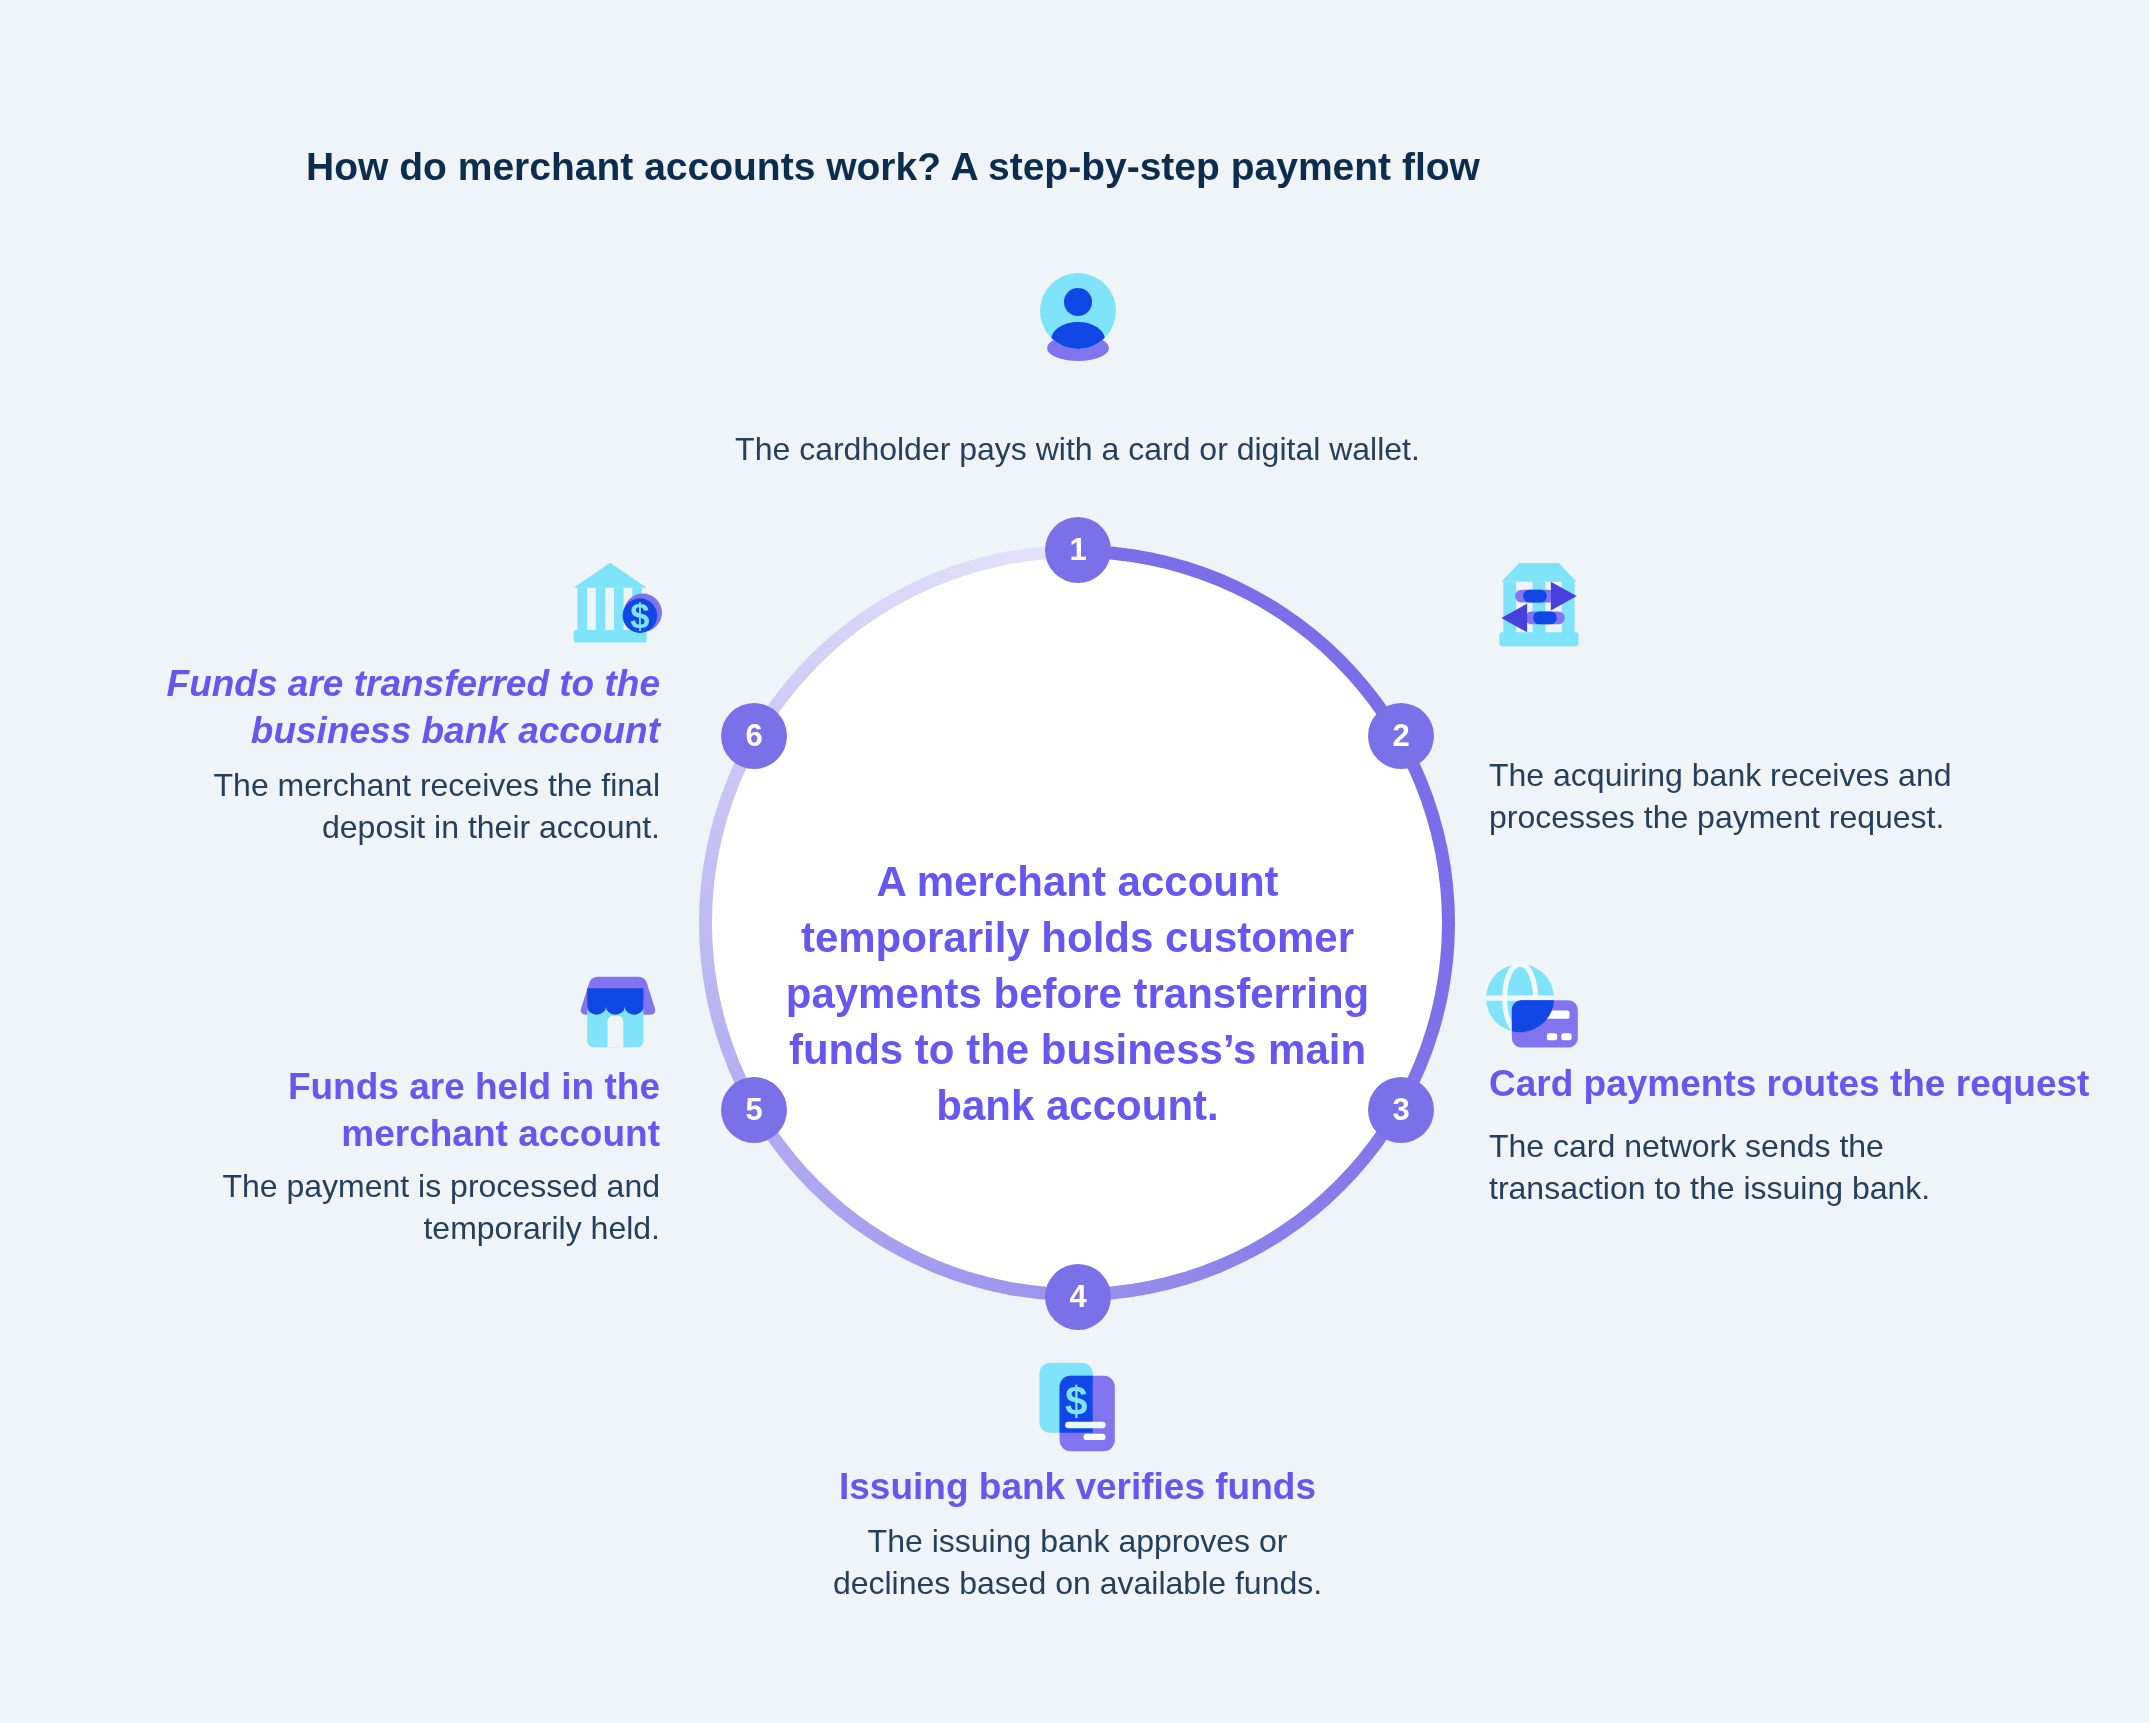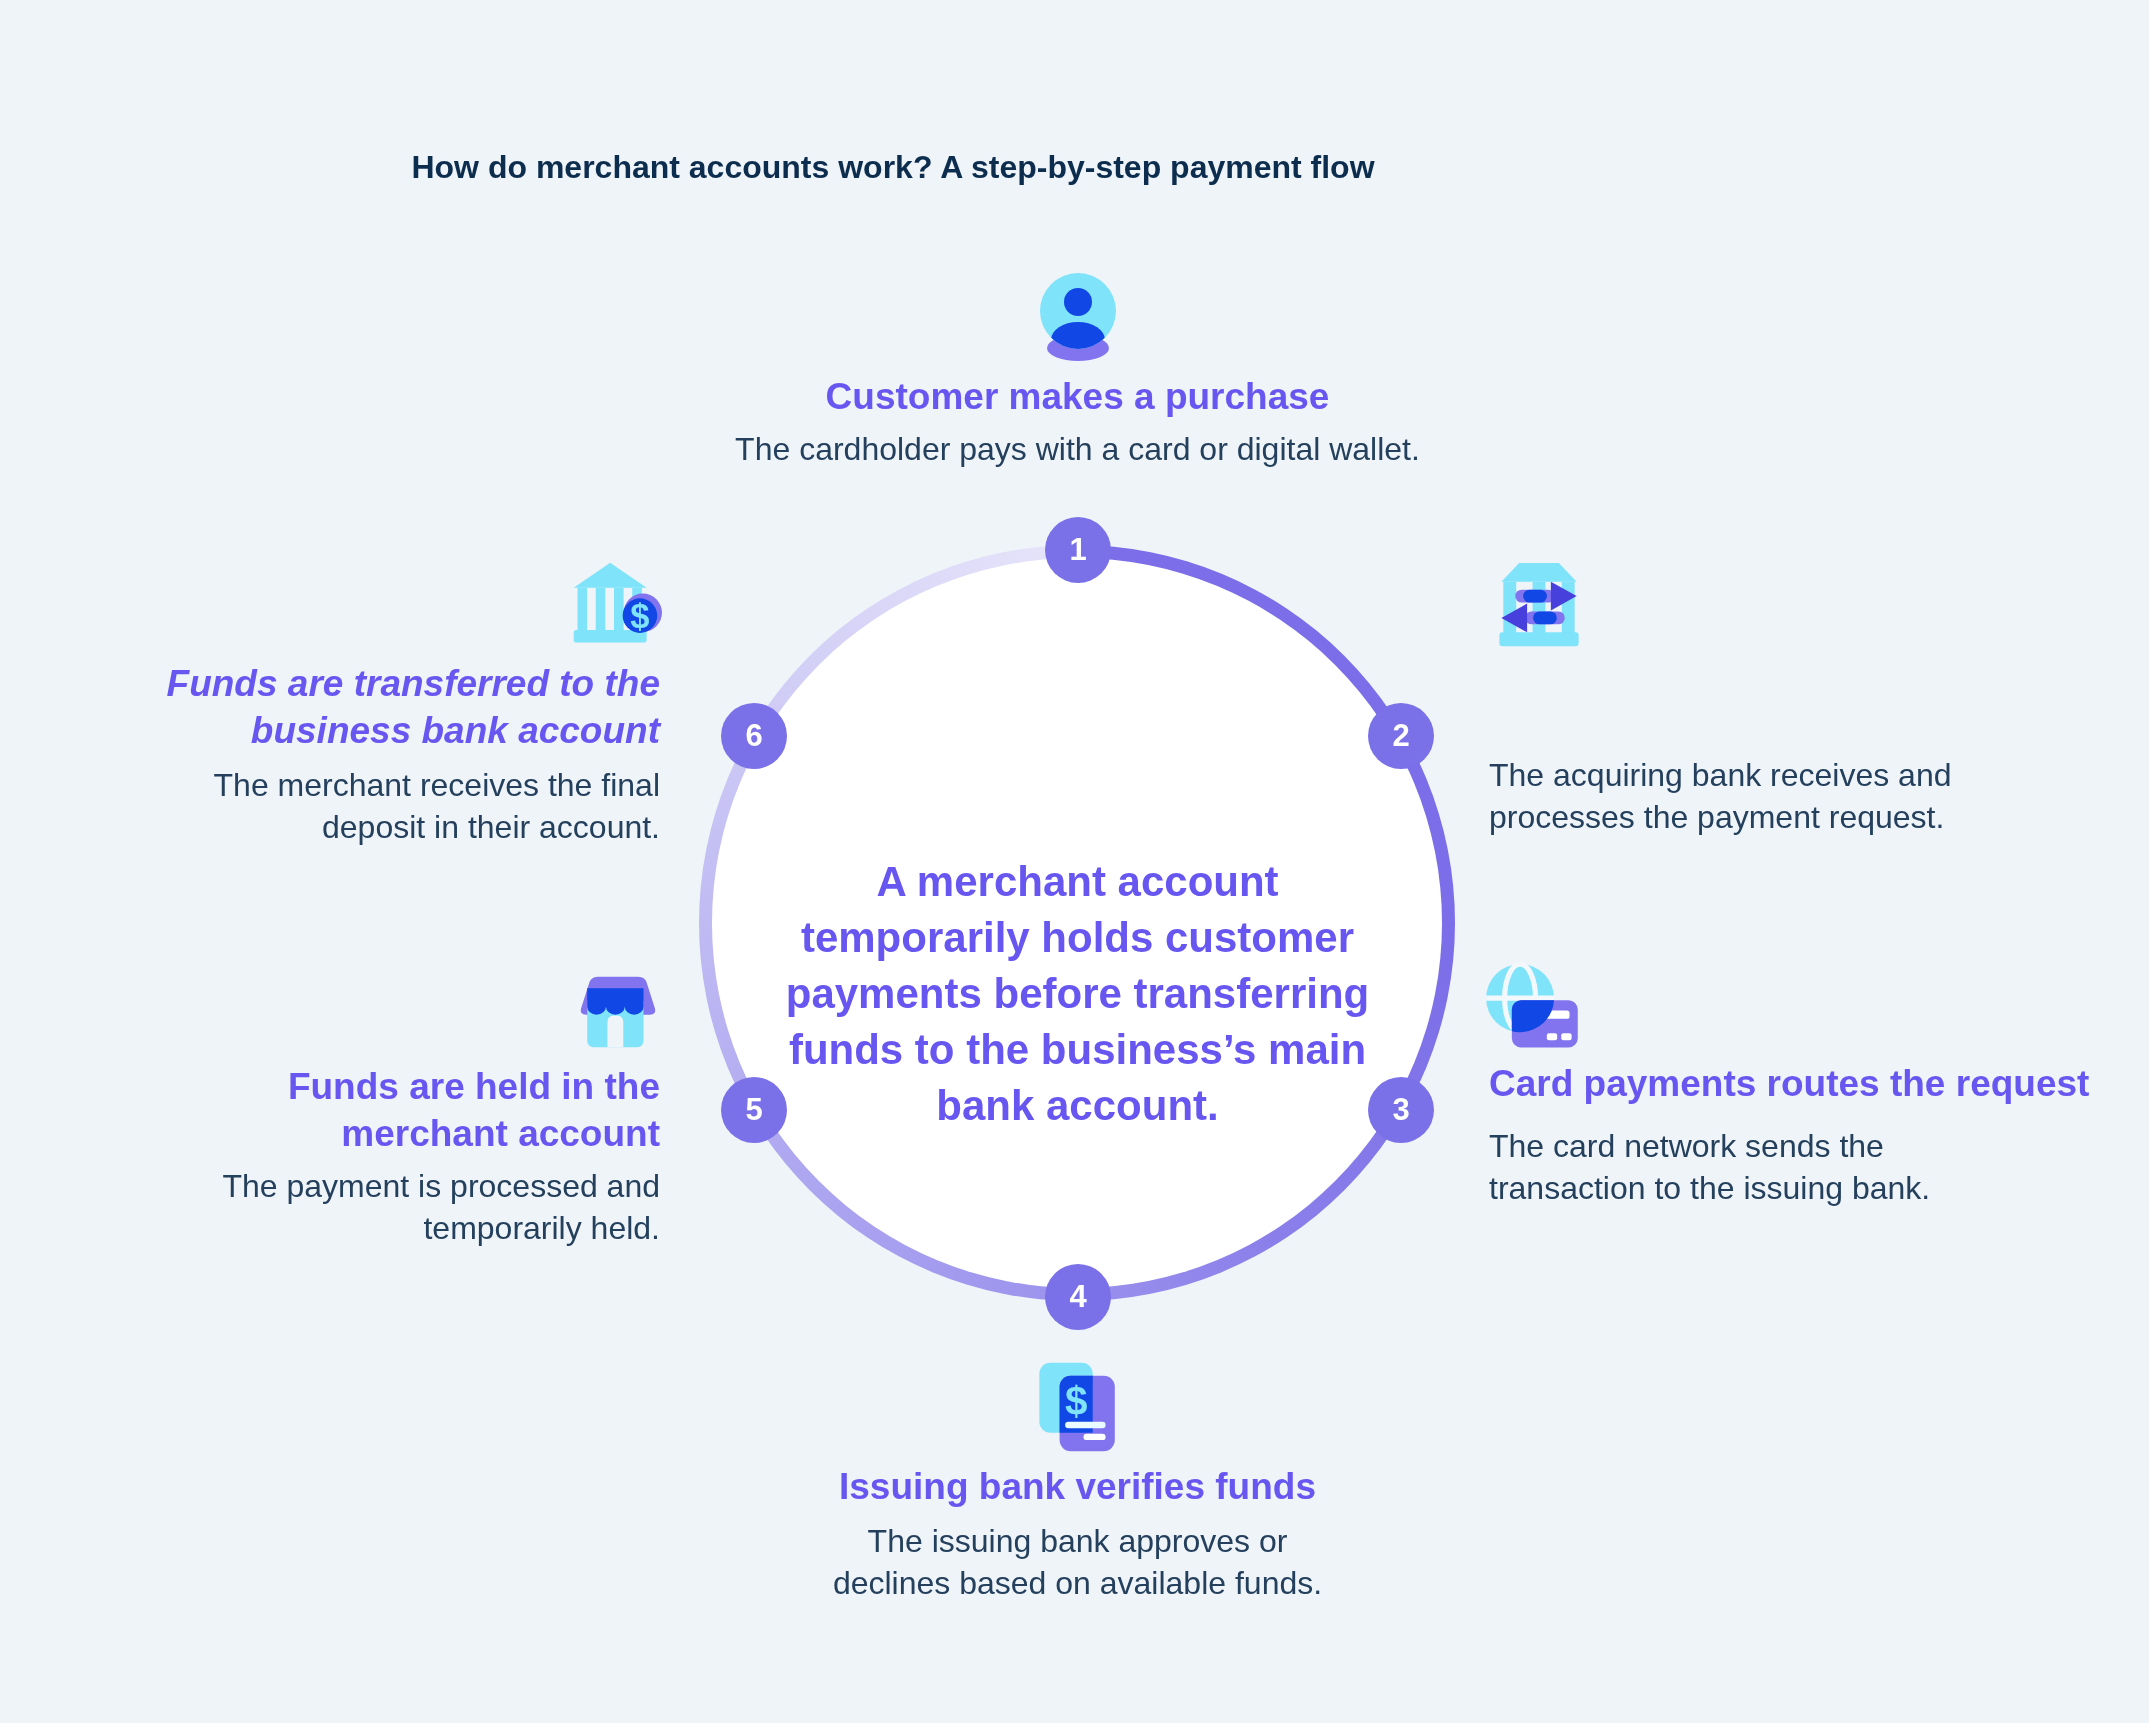--- a/index.html
+++ b/index.html
@@ -1,21 +1,21 @@
 <!DOCTYPE html>
 <html><head>
 <meta charset="utf-8">
 <style>
   html,body{margin:0;padding:0;}
   body{background:#EFF4F9;font-family:"Liberation Sans",sans-serif;}
   #canvas{position:relative;width:2149px;height:1723px;background:#EFF4F9;overflow:hidden;}
   .abs{position:absolute;}
   .multiline{white-space:pre-line;}
   #page-title{top:137px;left:0;width:1786px;text-align:center;
-    font-size:32px;line-height:60px;font-weight:700;color:#0D2D4E;}
+    font-size:39px;line-height:60px;font-weight:700;color:#0D2D4E;}
   .step-title{font-size:37px;line-height:47px;font-weight:700;color:#6757F0;}
   .step-body{font-size:32px;line-height:42px;font-weight:400;color:#24405C;}
   .t-center{text-align:center;} .t-right{text-align:right;} .t-left{text-align:left;}
   
   #flow-ring{left:699px;top:545px;width:756px;height:756px;border-radius:50%;
     background:conic-gradient(from 0deg,
       #7B6EE8 0deg, #7B6EE8 95deg, #8B80EA 150deg, #9D94ED 185deg,
       #B3ACF1 240deg, #CDC9F5 300deg, #E6E4FA 357deg, #E6E4FA 360deg);}
   #flow-ring .inner{position:absolute;inset:13px;border-radius:50%;background:#FFFFFF;}
   #center-text{left:739px;top:854px;width:677px;text-align:center;
@@ -53,21 +53,20 @@
     <ellipse cx="50" cy="83" rx="31" ry="13" fill="#8273EE"></ellipse>
     <circle cx="50" cy="46" r="38" fill="#7FE3FA"></circle>
     <clipPath id="clip-cust">
         <circle cx="50" cy="46" r="38"></circle>
       </clipPath>
     <g clip-path="url(#clip-cust)">
       <circle cx="50" cy="37" r="14" fill="#1147E4"></circle>
       <ellipse cx="50" cy="75" rx="27" ry="18" fill="#1147E4"></ellipse>
     </g>
   </svg>
-  <div class="step-title t-center abs multiline" style="left:580px;top:373px;width:995px;">Customer makes a purchase</div>
   <div class="step-body t-center abs multiline" style="left:580px;top:428px;width:995px;">The cardholder pays with a card or digital wallet.</div>
 
   <svg class="icon abs" style="left:1489px;top:557px;" width="100" height="103" viewBox="0 0 100 104">
     <polygon points="30,6 70,6 88,25 12,25" fill="#7FE3FA"></polygon>
     <rect x="14" y="25" width="13" height="53" fill="#7FE3FA"></rect>
     <rect x="43.5" y="25" width="13" height="53" fill="#7FE3FA"></rect>
     <rect x="73" y="25" width="13" height="53" fill="#7FE3FA"></rect>
     <rect x="10" y="76" width="80" height="14" rx="3" fill="#7FE3FA"></rect>
     <rect x="26" y="33" width="40" height="13" rx="6.5" fill="#8273EE"></rect>
     <rect x="34" y="33" width="24" height="13" rx="6.5" fill="#1147E4"></rect>

